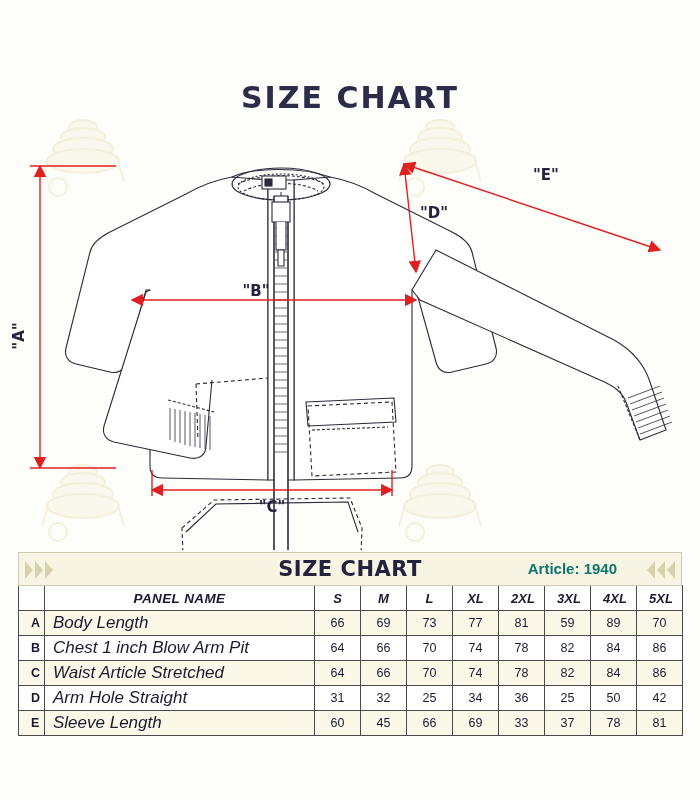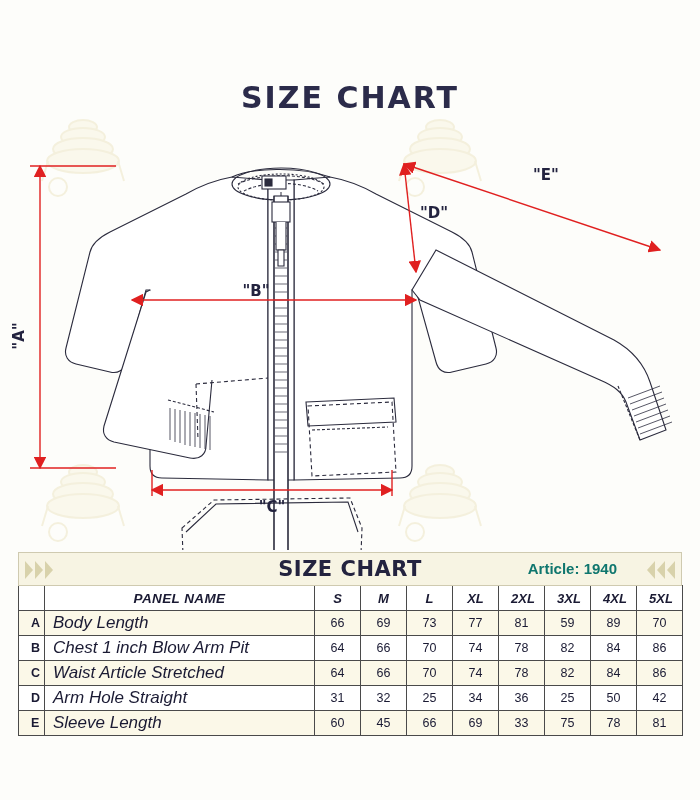--- a/index.html
+++ b/index.html
@@ -484,21 +484,21 @@
           <td class="val">42</td>
         </tr>
         <tr class="alt">
           <td class="code">E</td>
           <td class="label">Sleeve Length</td>
           <td class="val">60</td>
           <td class="val">45</td>
           <td class="val">66</td>
           <td class="val">69</td>
           <td class="val">33</td>
-          <td class="val">75</td>
+          <td class="val">37</td>
           <td class="val">78</td>
           <td class="val">81</td>
         </tr>
       </tbody>
     </table>
   </div>
 
 </div>
 
 </body></html>

